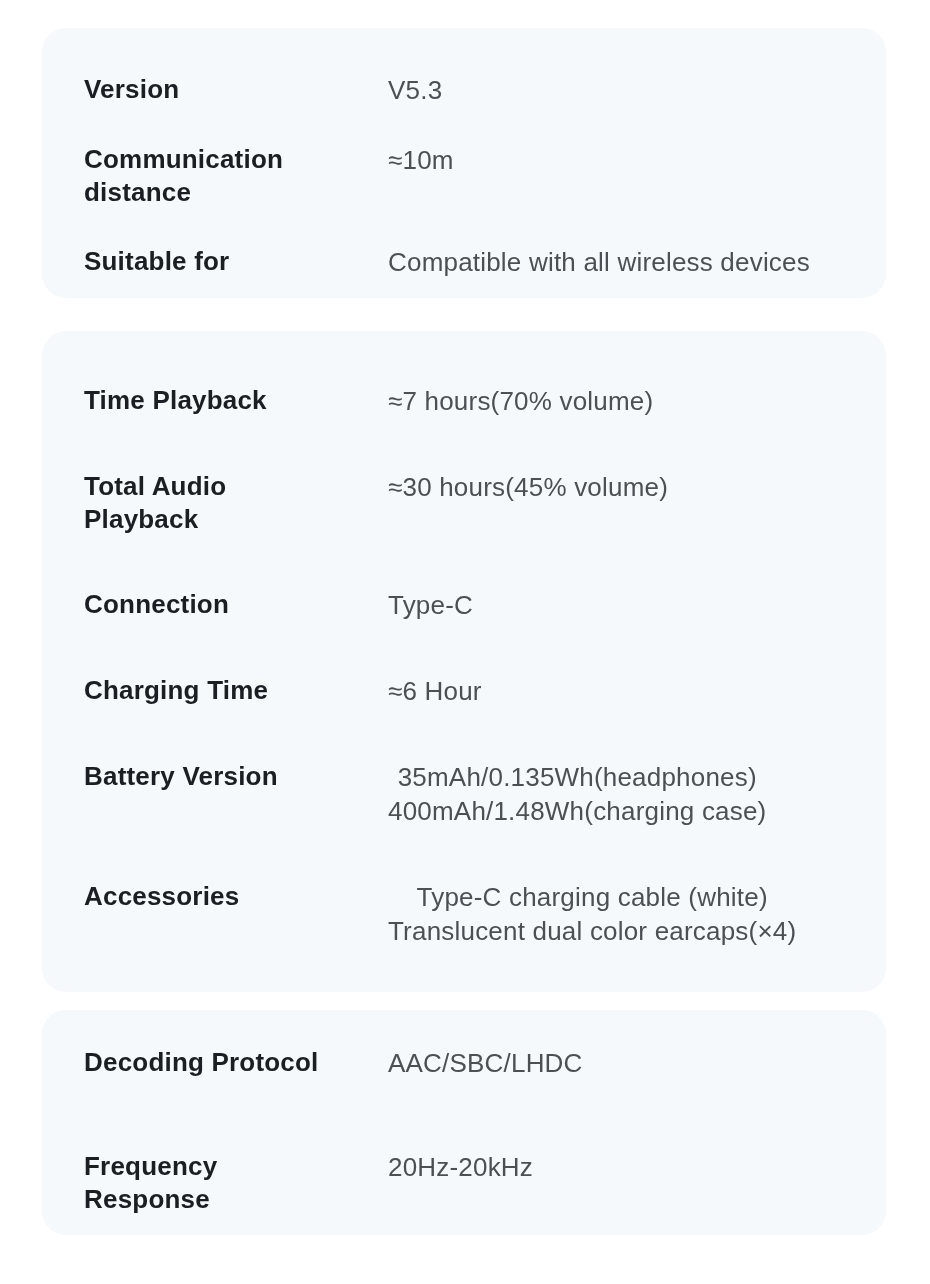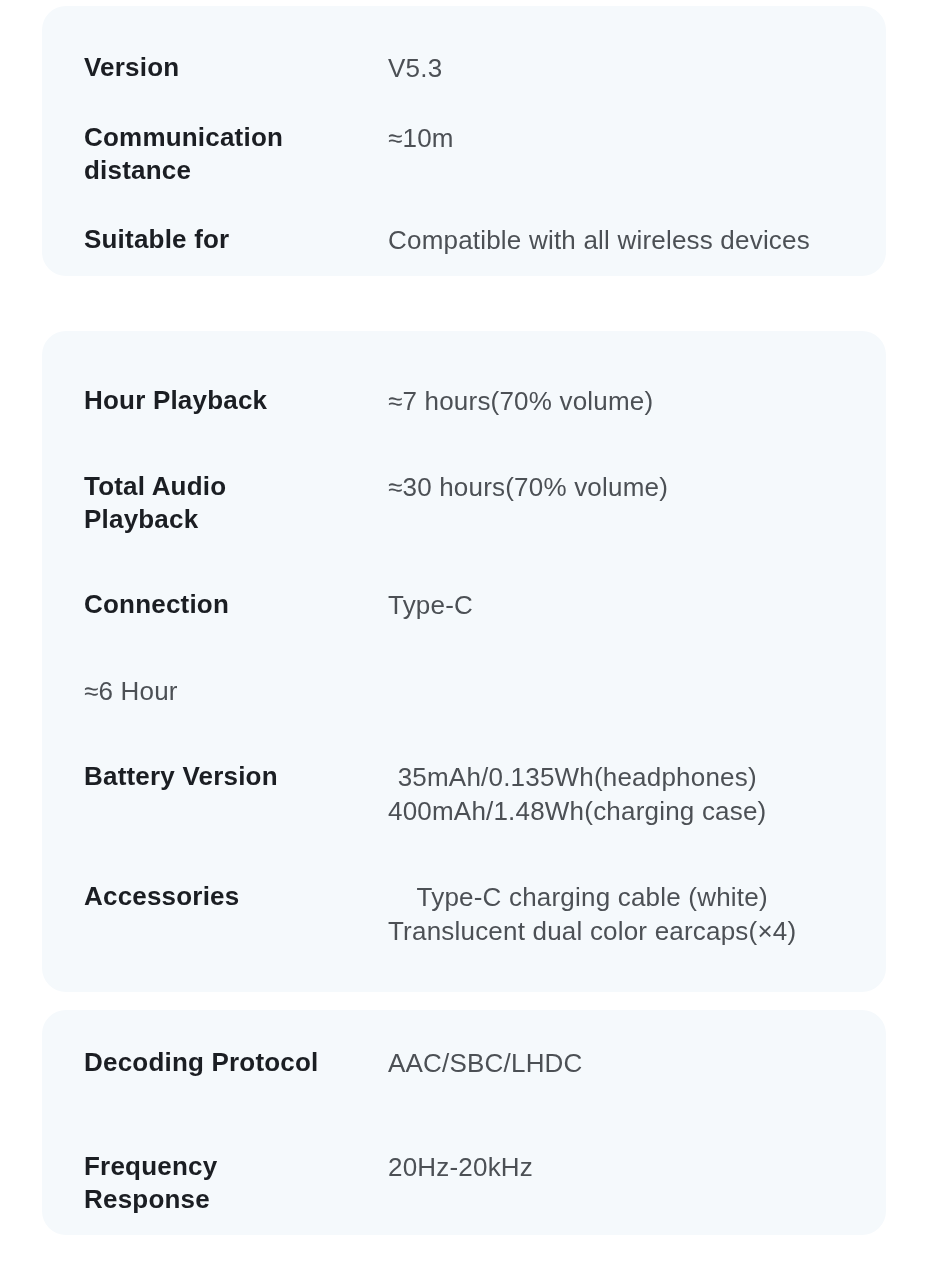--- a/index.html
+++ b/index.html
@@ -18,21 +18,21 @@
     position: absolute;
     left: 42px;
     width: 844px;
     background: var(--card-bg, #f5f9fc);
     border-radius: 24px;
     display: flex;
     flex-direction: column;
     padding-left: 42px;
     padding-right: 36px;
   }
-  .card-0 { top: 6px;   height: 270px; padding-top: 45px; gap: 36px; }
+  .card-0 { top: 28px;   height: 270px; padding-top: 45px; gap: 36px; }
   .card-1 { top: 331px;  height: 661px; padding-top: 53px; gap: 52px; }
   .card-2 { top: 1010px; height: 225px; padding-top: 36px; gap: 70px; }
   .row {
     display: flex;
     align-items: flex-start;
   }
   .label {
     width: 304px;
     flex: 0 0 304px;
     font-size: 26px;
@@ -68,36 +68,37 @@
     <div class="value">≈10m</div>
   </div>
 
   <div class="row">
     <div class="label">Suitable for</div>
     <div class="value">Compatible with all wireless devices</div>
   </div>
 </section>
   <section class="card card-1">
   <div class="row">
-    <div class="label">Hour Playback</div>
+    <div class="label">Time Playback</div>
     <div class="value">≈7 hours(70% volume)</div>
   </div>
 
   <div class="row">
     <div class="label">Total Audio
 Playback</div>
-    <div class="value">≈30 hours(70% volume)</div>
+    <div class="value">≈30 hours(45% volume)</div>
   </div>
 
   <div class="row">
     <div class="label">Connection</div>
     <div class="value">Type-C</div>
   </div>
 
   <div class="row">
+    <div class="label">Charging Time</div>
     <div class="value">≈6 Hour</div>
   </div>
 
   <div class="row">
     <div class="label">Battery Version</div>
     <div class="value">35mAh/0.135Wh(headphones)
 400mAh/1.48Wh(charging case)</div>
   </div>
 
   <div class="row">

